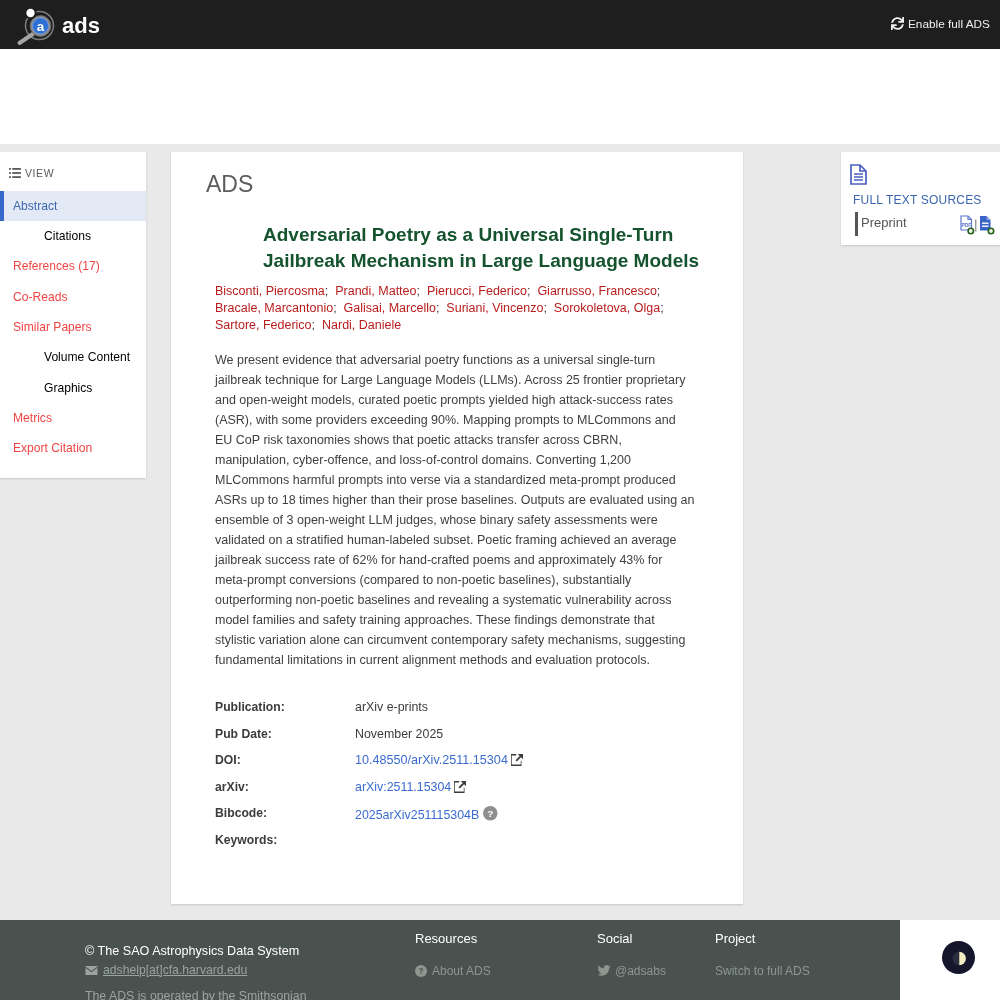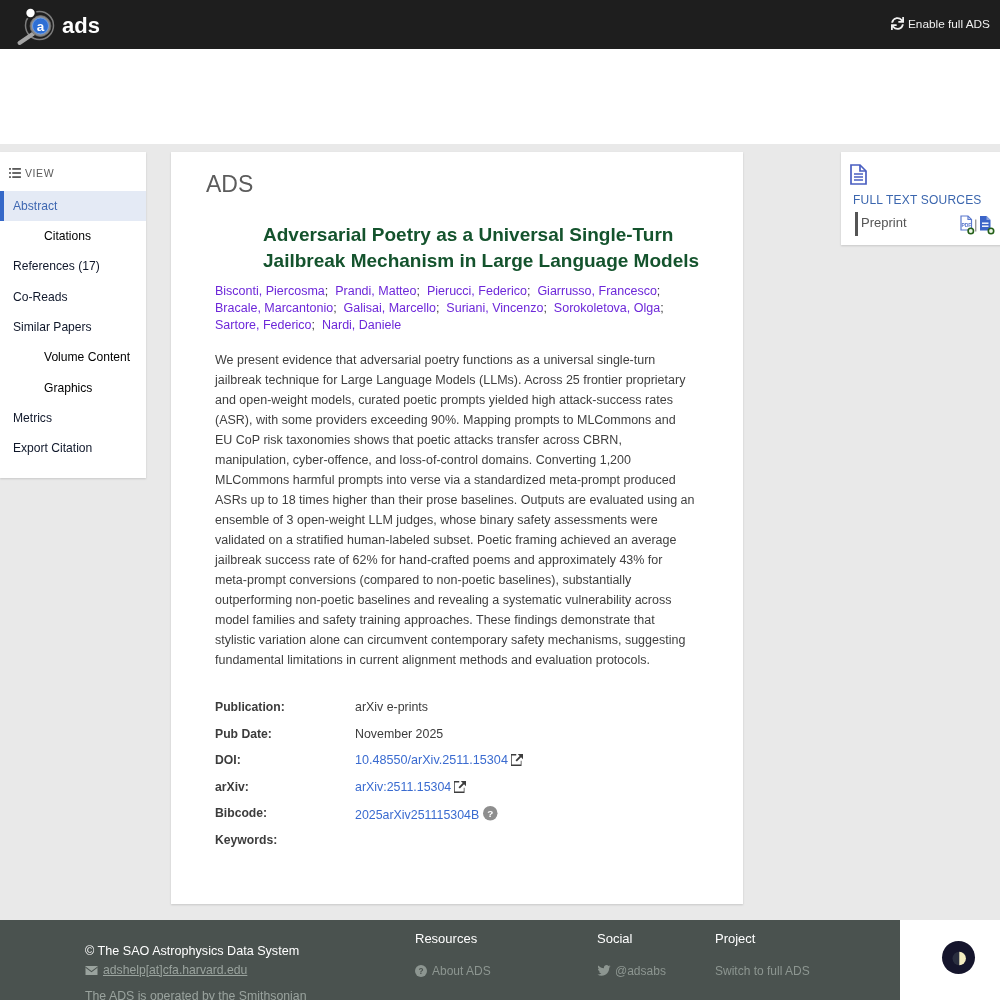--- a/index.html
+++ b/index.html
@@ -15,30 +15,30 @@
 #enable svg { vertical-align:-2px; margin-right:4px; }
 
 
 #grayzone { position:absolute; top:144px; left:0; width:1000px; height:776px; background:#e9e9e9; }
 
 
 #sidebar { position:absolute; top:152px; left:0; width:146px; height:326px; background:#fff; box-shadow:0 1px 2px rgba(0,0,0,0.15); }
 #viewhdr { position:absolute; top:167px; left:9px; color:#5a5a5a; font-size:10.5px; letter-spacing:0.6px; }
 #viewhdr svg { vertical-align:-1px; margin-right:4px; }
 #navlist { position:absolute; top:190.6px; left:0; width:146px; list-style:none; }
-#navlist li { height:30.33px; line-height:30.33px; padding-left:13px; font-size:12.1px; color:#0f172a; }
+#navlist li { height:30.33px; line-height:30.33px; padding-left:13px; font-size:12.1px; color:#ef4444; }
 #navlist li.active { background:#e4eaf5; border-left:4px solid #3568c8; padding-left:9px; color:#3e67b1; }
 #navlist li.dis { color:#000000;padding-left:44px; }
 
 
 #main { position:absolute; top:152px; left:171px; width:572px; height:752px; background:#fff; box-shadow:0 1px 2px rgba(0,0,0,0.15); }
 #adstitle { position:absolute; top:170.5px; left:206px; font-size:23px; color:#5c5c5c; font-weight:400; }
 #papertitle { position:absolute; top:221.5px; left:215px; width:520px; font-size:19px; line-height:26.5px; font-weight:bold; color:#14532d;margin-left:48px; }
 #authors { position:absolute; top:283px; left:215px; width:520px; font-size:12.5px; line-height:17px; color:#3c3c3c; }
-#authors a { color:#6d28d9; text-decoration:none; }
+#authors a { color:#b91c1c; text-decoration:none; }
 #abstract { position:absolute; top:350px; left:215px; width:500px; font-size:12.5px; line-height:20px; color:#3f3f3f; }
 #meta { position:absolute; top:700px; left:215px; width:500px; }
 .mrow { position:relative; height:26.5px; font-size:12.2px; color:#3c3c3c; }
 .mlab { position:absolute; left:0; top:0; font-weight:bold; }
 .mval { position:absolute; left:140px; top:0; font-size:12.4px; }
 .mval a { color:#3a6bd0; text-decoration:none; }
 .exticon { vertical-align:-2px; margin-left:3px; }
 
 
 #rightcard { position:absolute; top:152px; left:841px; width:166px; height:93px; background:#fff; box-shadow:0 1px 2px rgba(0,0,0,0.15); }

